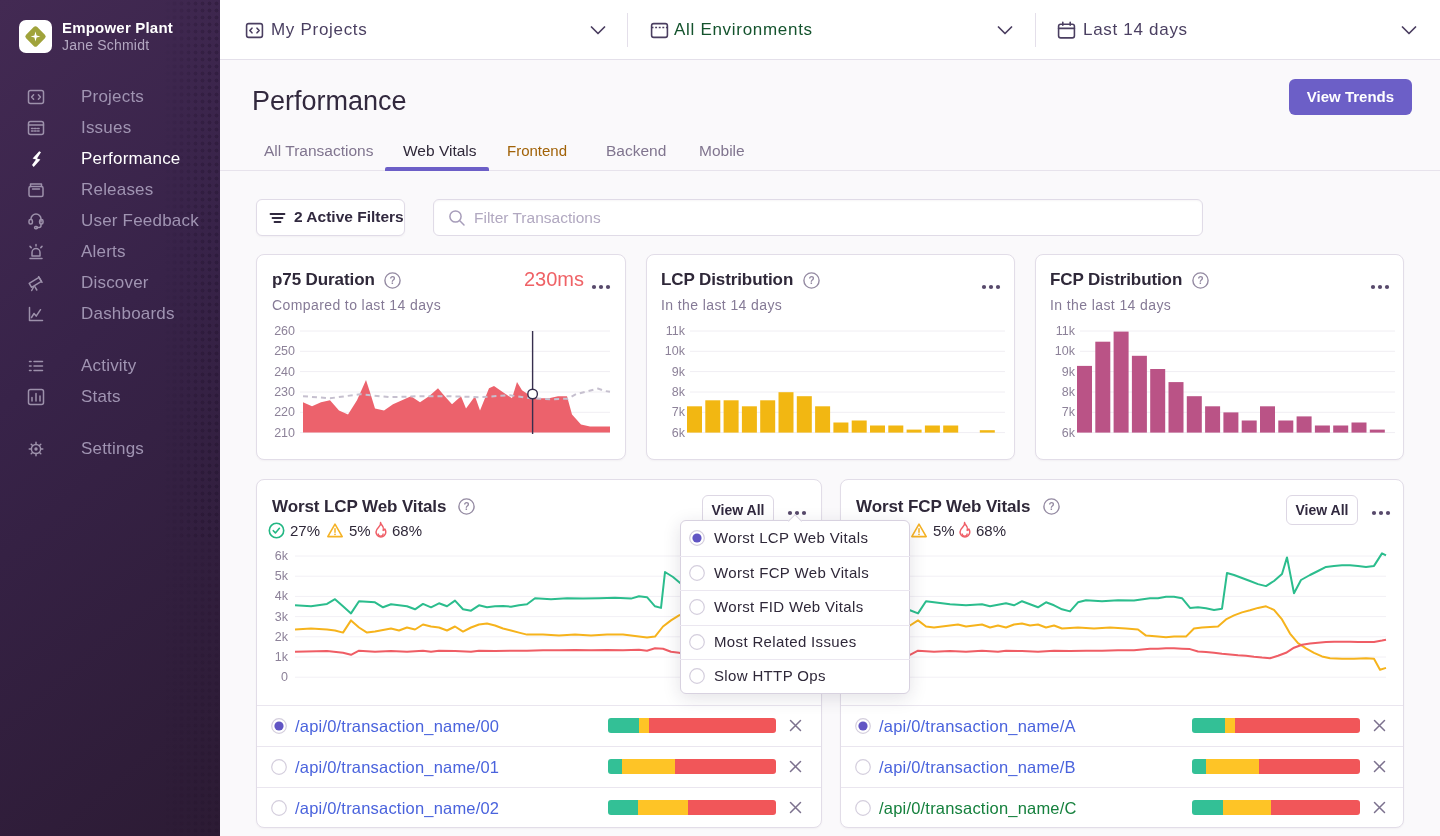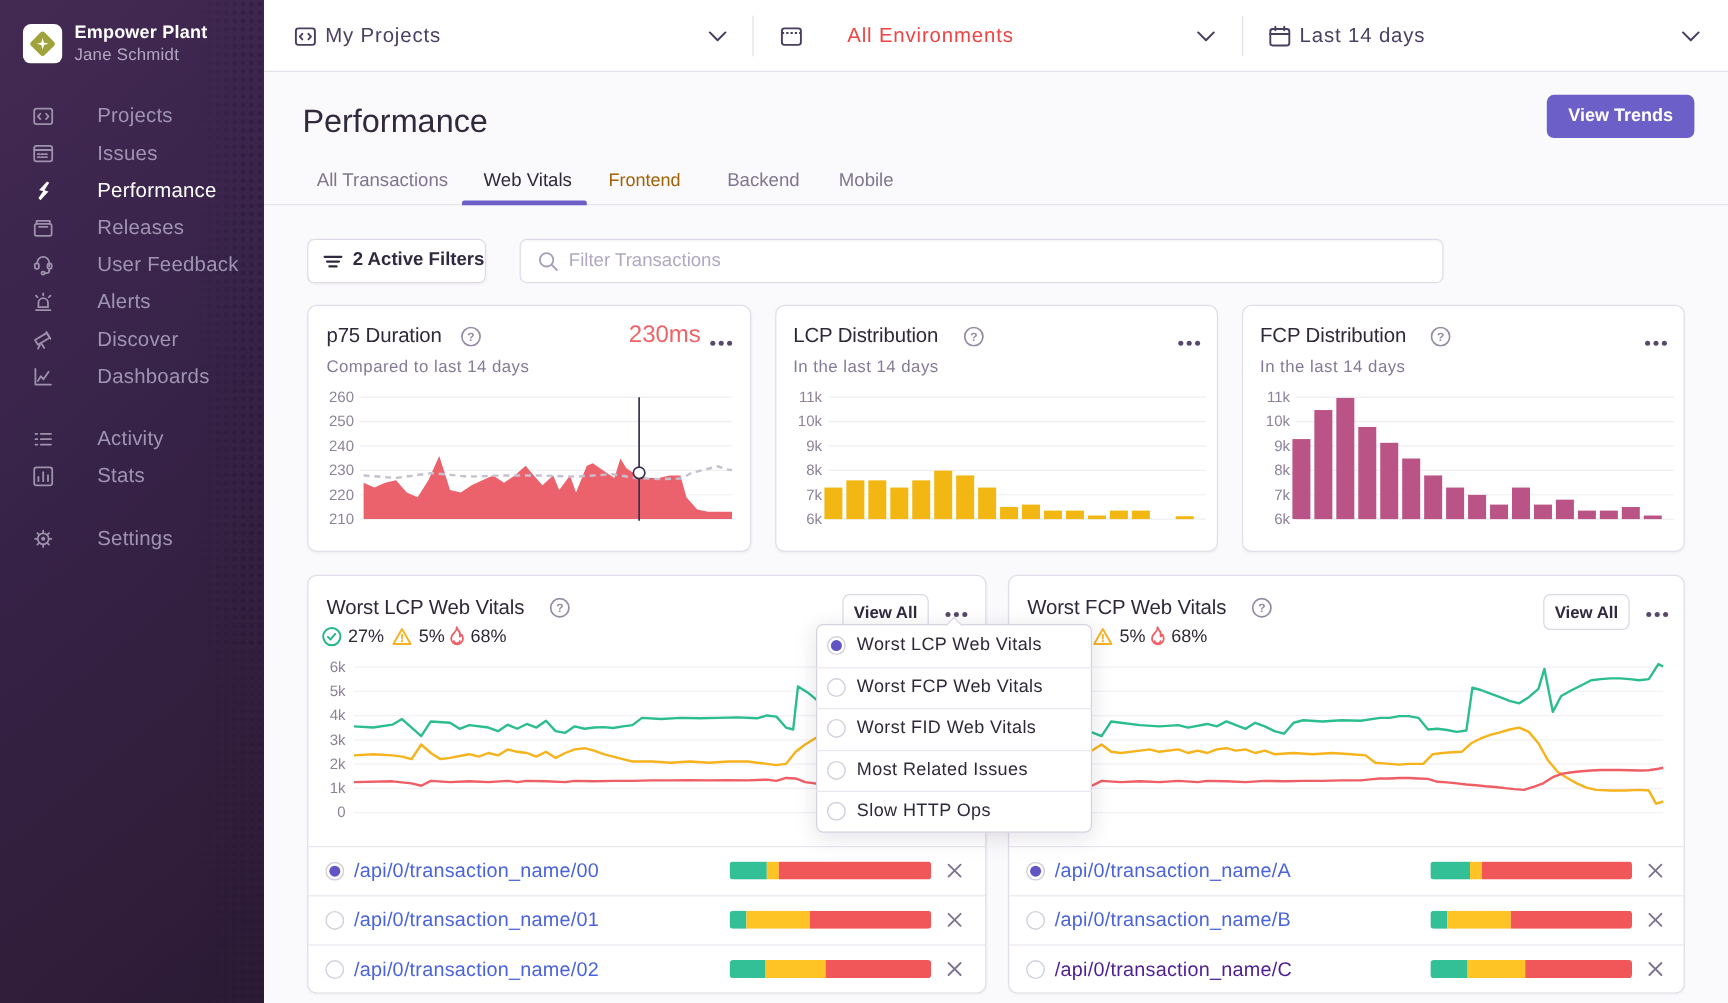--- a/index.html
+++ b/index.html
@@ -1,17 +1,17 @@
 <!DOCTYPE html>
 <html><head><meta charset="utf-8"><style>
 * { margin:0; padding:0; box-sizing:border-box; }
 html,body { width:1440px; height:836px; font-family:"Liberation Sans",sans-serif; overflow:hidden; background:#faf9fb; }
 .abs { position:absolute; }
 .card { position:absolute; background:#fff; border:1px solid #e2dde8; border-radius:8px; box-shadow:0 1px 2px rgba(40,30,60,.04); }
-.ctitle { position:absolute; font-size:17px; font-weight:400; color:#2f2839; letter-spacing:-0.1px; }
+.ctitle { position:absolute; font-size:17px; font-weight:700; color:#2f2839; letter-spacing:-0.1px; }
 .csub { position:absolute; font-size:14px; color:#857a96; letter-spacing:0.4px; }
 .nav { position:absolute; left:27px; height:30px; display:flex; align-items:center; font-size:17px; letter-spacing:0.2px; }
 .nico { width:18px; height:18px; display:inline-block; }
 .nlbl { margin-left:36px; }
 text { font-family:"Liberation Sans",sans-serif; }
 </style></head>
 <body>
 
 <div class="abs" style="left:0;top:0;width:220px;height:836px;background:linear-gradient(140deg,#432a53 0%,#382349 40%,#2c1b34 100%)">
   <div class="abs" style="left:164px;top:0;width:56px;height:540px;background-image:radial-gradient(circle at 3.5px 3.5px, rgba(18,6,26,.22) 1.5px, rgba(0,0,0,0) 2.3px);background-size:7px 7px;-webkit-mask-image:linear-gradient(to right,transparent,#000 75%);mask-image:linear-gradient(to right,transparent,#000 75%)"></div>
@@ -119,21 +119,21 @@
       <path d="M11.4 6.8l2 2.2-2 2.2"></path>
     </svg></div>
 <div class="abs" style="left:271px;top:20px;font-size:17px;letter-spacing:0.7px;color:#4a3f61">My Projects</div>
 <svg style="position:absolute;left:590px;top:26px" width="16" height="9" viewBox="0 0 16 9" fill="none">
     <path d="M1.5 1 8 7.5 14.5 1" stroke="#4a3e60" stroke-width="1.7" stroke-linecap="round" stroke-linejoin="round"></path>
   </svg>
 <div class="abs" style="left:650px;top:21px"><svg width="19" height="19" viewBox="0 0 18 18" fill="none" stroke="#4a3e60" stroke-width="1.5" stroke-linejoin="round">
       <rect x="1.5" y="2.5" width="15" height="13" rx="2"></rect>
       <path d="M1.5 6.2h15" stroke-dasharray="1.8 1.6"></path>
     </svg></div>
-<div class="abs" style="left:706px;top:20px;font-size:17px;letter-spacing:0.7px;color:#ef4444">All Environments</div>
+<div class="abs" style="left:674px;top:20px;font-size:17px;letter-spacing:0.7px;color:#14532d">All Environments</div>
 <svg style="position:absolute;left:997px;top:26px" width="16" height="9" viewBox="0 0 16 9" fill="none">
     <path d="M1.5 1 8 7.5 14.5 1" stroke="#4a3e60" stroke-width="1.7" stroke-linecap="round" stroke-linejoin="round"></path>
   </svg>
 <div class="abs" style="left:1057px;top:21px"><svg width="19" height="19" viewBox="0 0 18 18" fill="none" stroke="#4a3e60" stroke-width="1.5" stroke-linecap="round" stroke-linejoin="round">
       <rect x="1.5" y="3" width="15" height="13" rx="2"></rect>
       <path d="M1.5 7h15M5.5 1.2V4M12.5 1.2V4"></path>
     </svg></div>
 <div class="abs" style="left:1083px;top:20px;font-size:17px;letter-spacing:0.7px;color:#4a3f61">Last 14 days</div>
 <svg style="position:absolute;left:1401px;top:26px" width="16" height="9" viewBox="0 0 16 9" fill="none">
     <path d="M1.5 1 8 7.5 14.5 1" stroke="#4a3e60" stroke-width="1.7" stroke-linecap="round" stroke-linejoin="round"></path>
@@ -450,21 +450,21 @@
     <div style="width:14px;background:#33c096"></div>
     <div style="width:53px;background:#fec426"></div>
     <div style="width:101px;background:#f15659"></div>
   </div>
 <div class="abs" style="left:1372px;top:759px"><svg width="15" height="15" viewBox="0 0 15 15" stroke="#7c718e" stroke-width="1.5" stroke-linecap="round">
       <path d="M2.5 2.5 12.5 12.5M12.5 2.5 2.5 12.5"></path>
     </svg></div>
 <svg style="position:absolute;left:855px;top:800px" width="16" height="16" viewBox="0 0 16 16">
     <circle cx="8" cy="8" r="7.3" fill="#fff" stroke="#d4cedd" stroke-width="1.2"></circle>
   </svg>
-<div class="abs" style="left:879px;top:799px;font-size:16.5px;letter-spacing:0.2px;color:#4c1d95">/api/0/transaction_name/C</div>
+<div class="abs" style="left:879px;top:799px;font-size:16.5px;letter-spacing:0.2px;color:#15803d">/api/0/transaction_name/C</div>
 <div style="position:absolute;left:1192px;top:800px;width:168px;height:15px;border-radius:3px;overflow:hidden;display:flex">
     <div style="width:31px;background:#33c096"></div>
     <div style="width:48px;background:#fec426"></div>
     <div style="width:89px;background:#f15659"></div>
   </div>
 <div class="abs" style="left:1372px;top:800px"><svg width="15" height="15" viewBox="0 0 15 15" stroke="#7c718e" stroke-width="1.5" stroke-linecap="round">
       <path d="M2.5 2.5 12.5 12.5M12.5 2.5 2.5 12.5"></path>
     </svg></div>
 
 <div class="abs" style="left:680px;top:520px;width:230px;height:174px;background:#fff;border:1px solid #d8d2e0;border-radius:6px;box-shadow:0 4px 18px rgba(40,30,60,.13)"></div>

